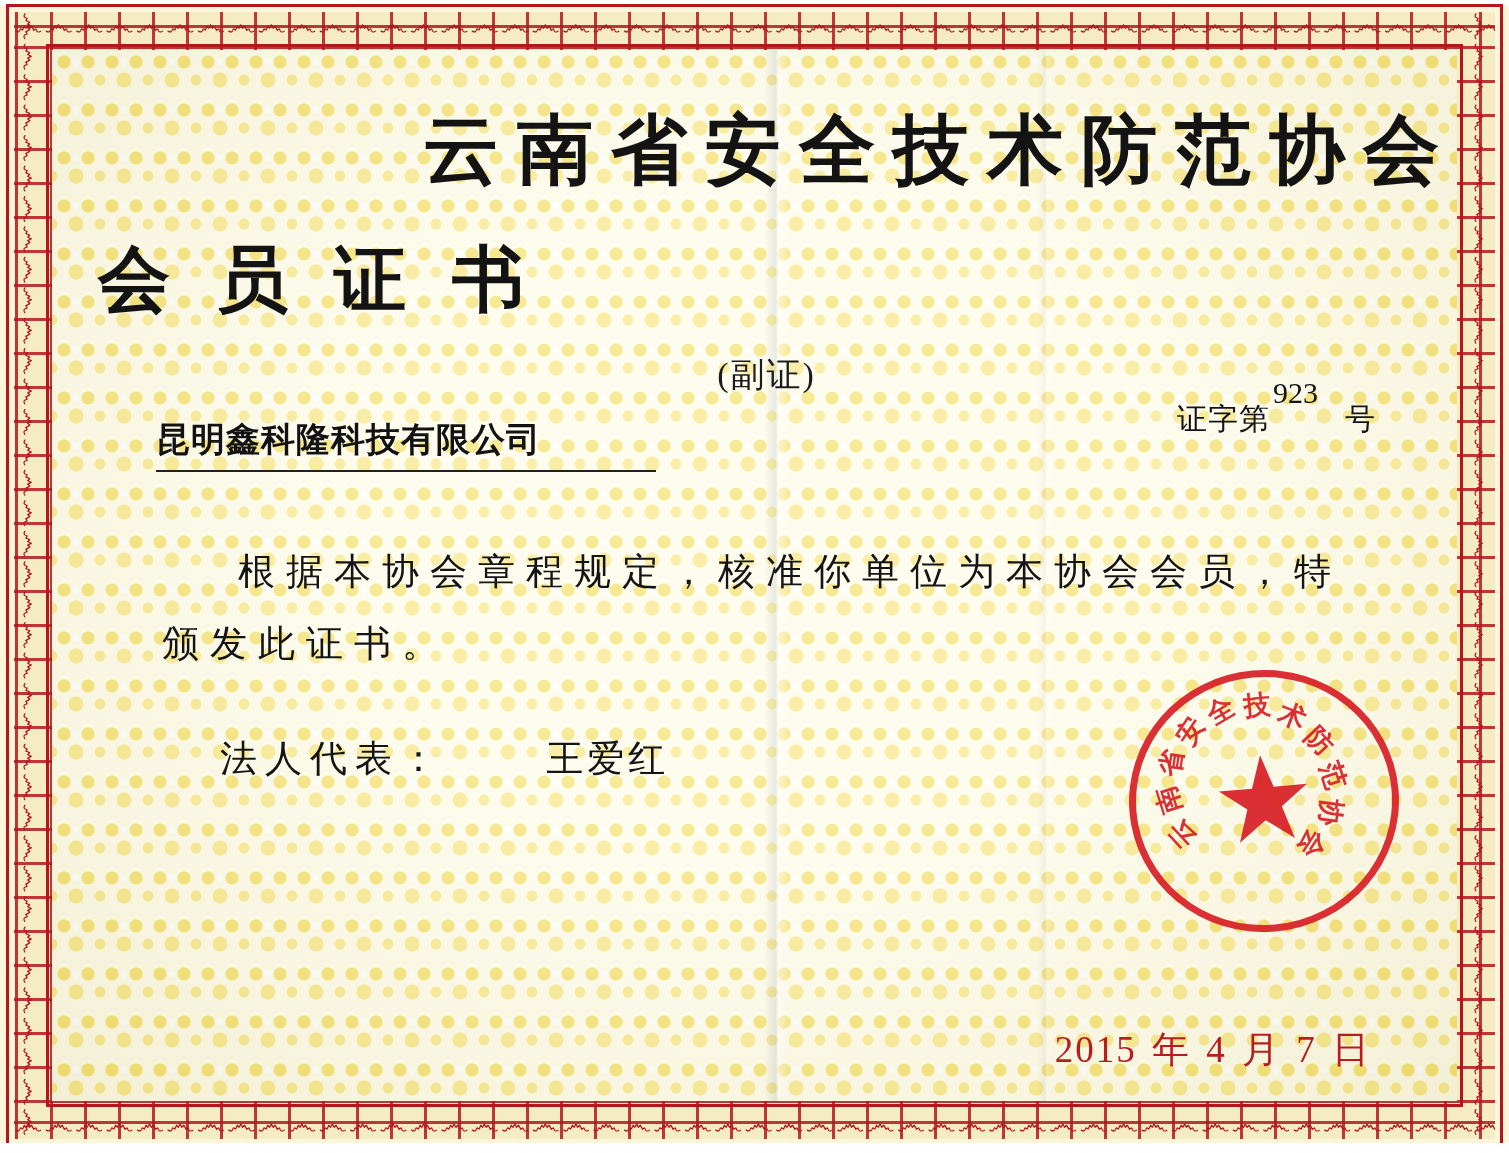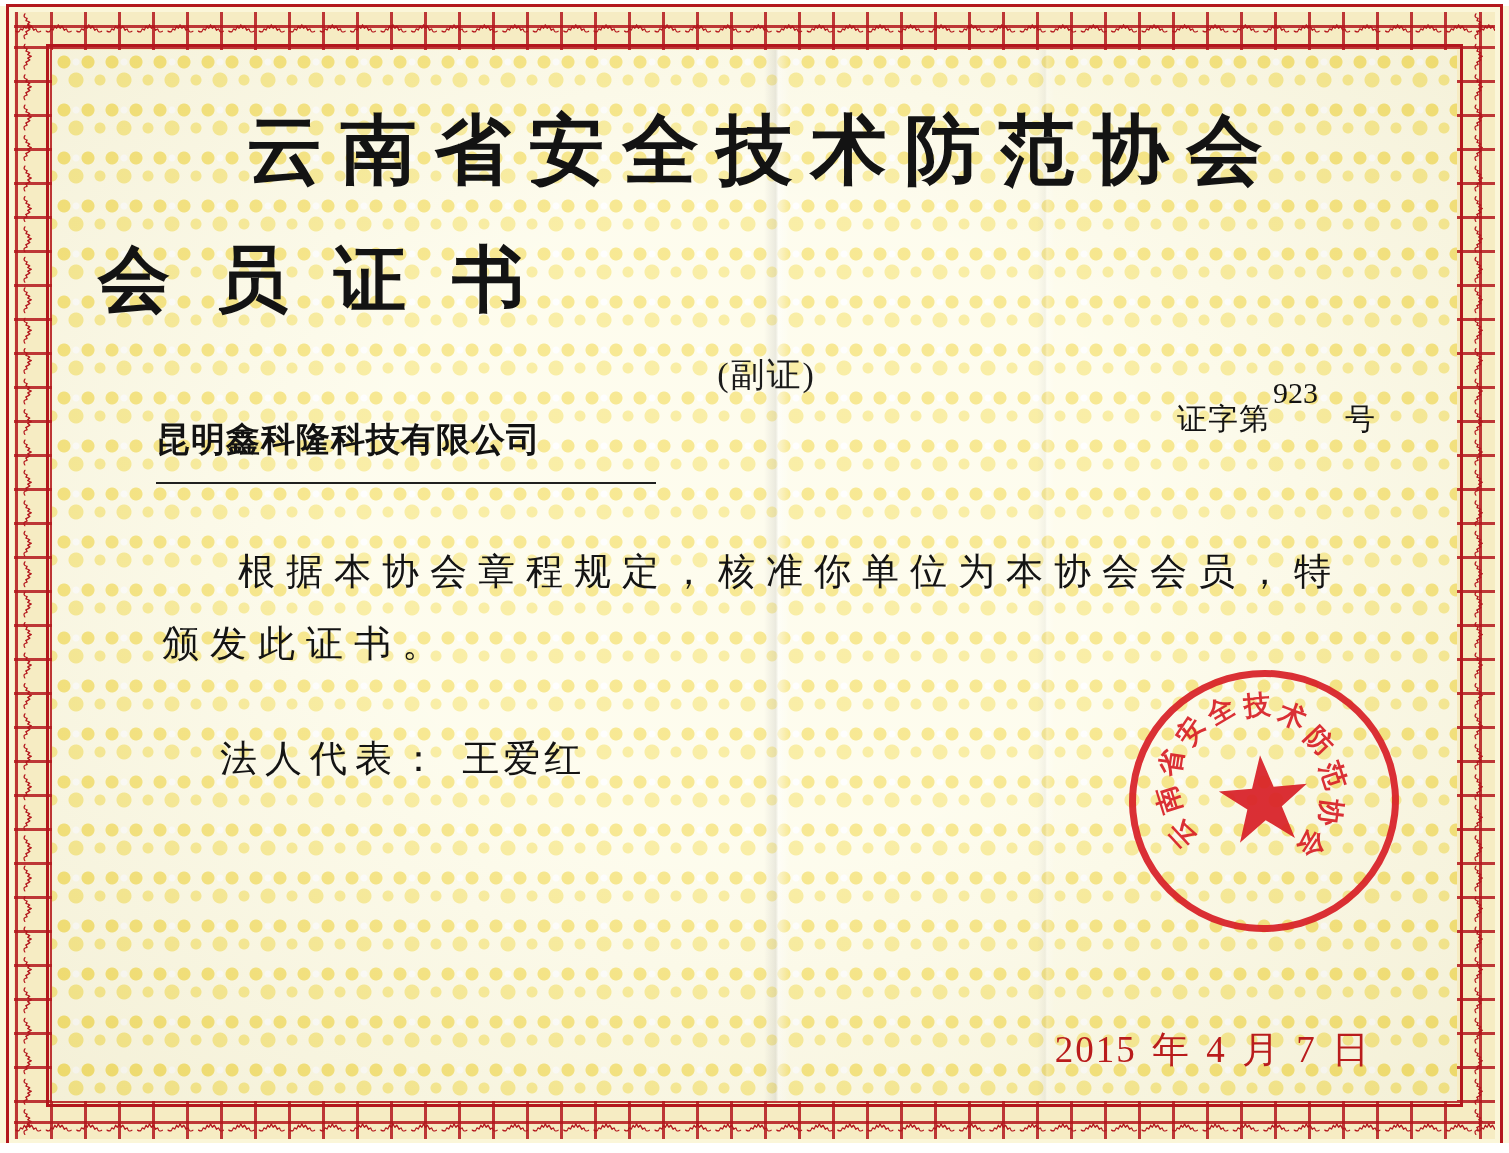--- a/index.html
+++ b/index.html
@@ -125,21 +125,21 @@
   
   .content {
     position: absolute;
     inset: 0;
     color: #17181a;
   }
 
   .title-1 {
     position: absolute;
     left: 0; right: 0; top: 58px;
-    text-align: center;
+    text-align: right;
     font-size: 76px;
     line-height: 84px;
     letter-spacing: 18px;
     text-indent: 18px;
     font-weight: 700;
     font-family: "Liberation Serif", "DejaVu Serif", serif;
     color: #131313;
   }
   .title-2 {
     position: absolute;
@@ -184,21 +184,21 @@
 
   .company {
     position: absolute;
     left: 104px;
     top: 368px;
     width: 500px;
     font-size: 34px;
     line-height: 44px;
     font-weight: 700;
     letter-spacing: 1px;
-    padding-bottom: 20px;
+    padding-bottom: 8px;
     border-bottom: 2px solid #20201f;
     color: #121212;
   }
 
   .body-1 {
     position: absolute;
     left: 110px;
     right: 88px;
     top: 486px;
     font-size: 37px;
@@ -211,20 +211,21 @@
   .rep-row {
     position: absolute;
     left: 168px;
     top: 686px;
     font-size: 37px;
     line-height: 46px;
     letter-spacing: 8px;
     color: #141414;
   }
   .rep-row .rep-name {
+    margin-left: 84px;
     letter-spacing: 4px;
   }
 
   .note {
     position: absolute;
     left: 104px;
     top: 884px;
     font-size: 30px;
     line-height: 38px;
     letter-spacing: 1px;

